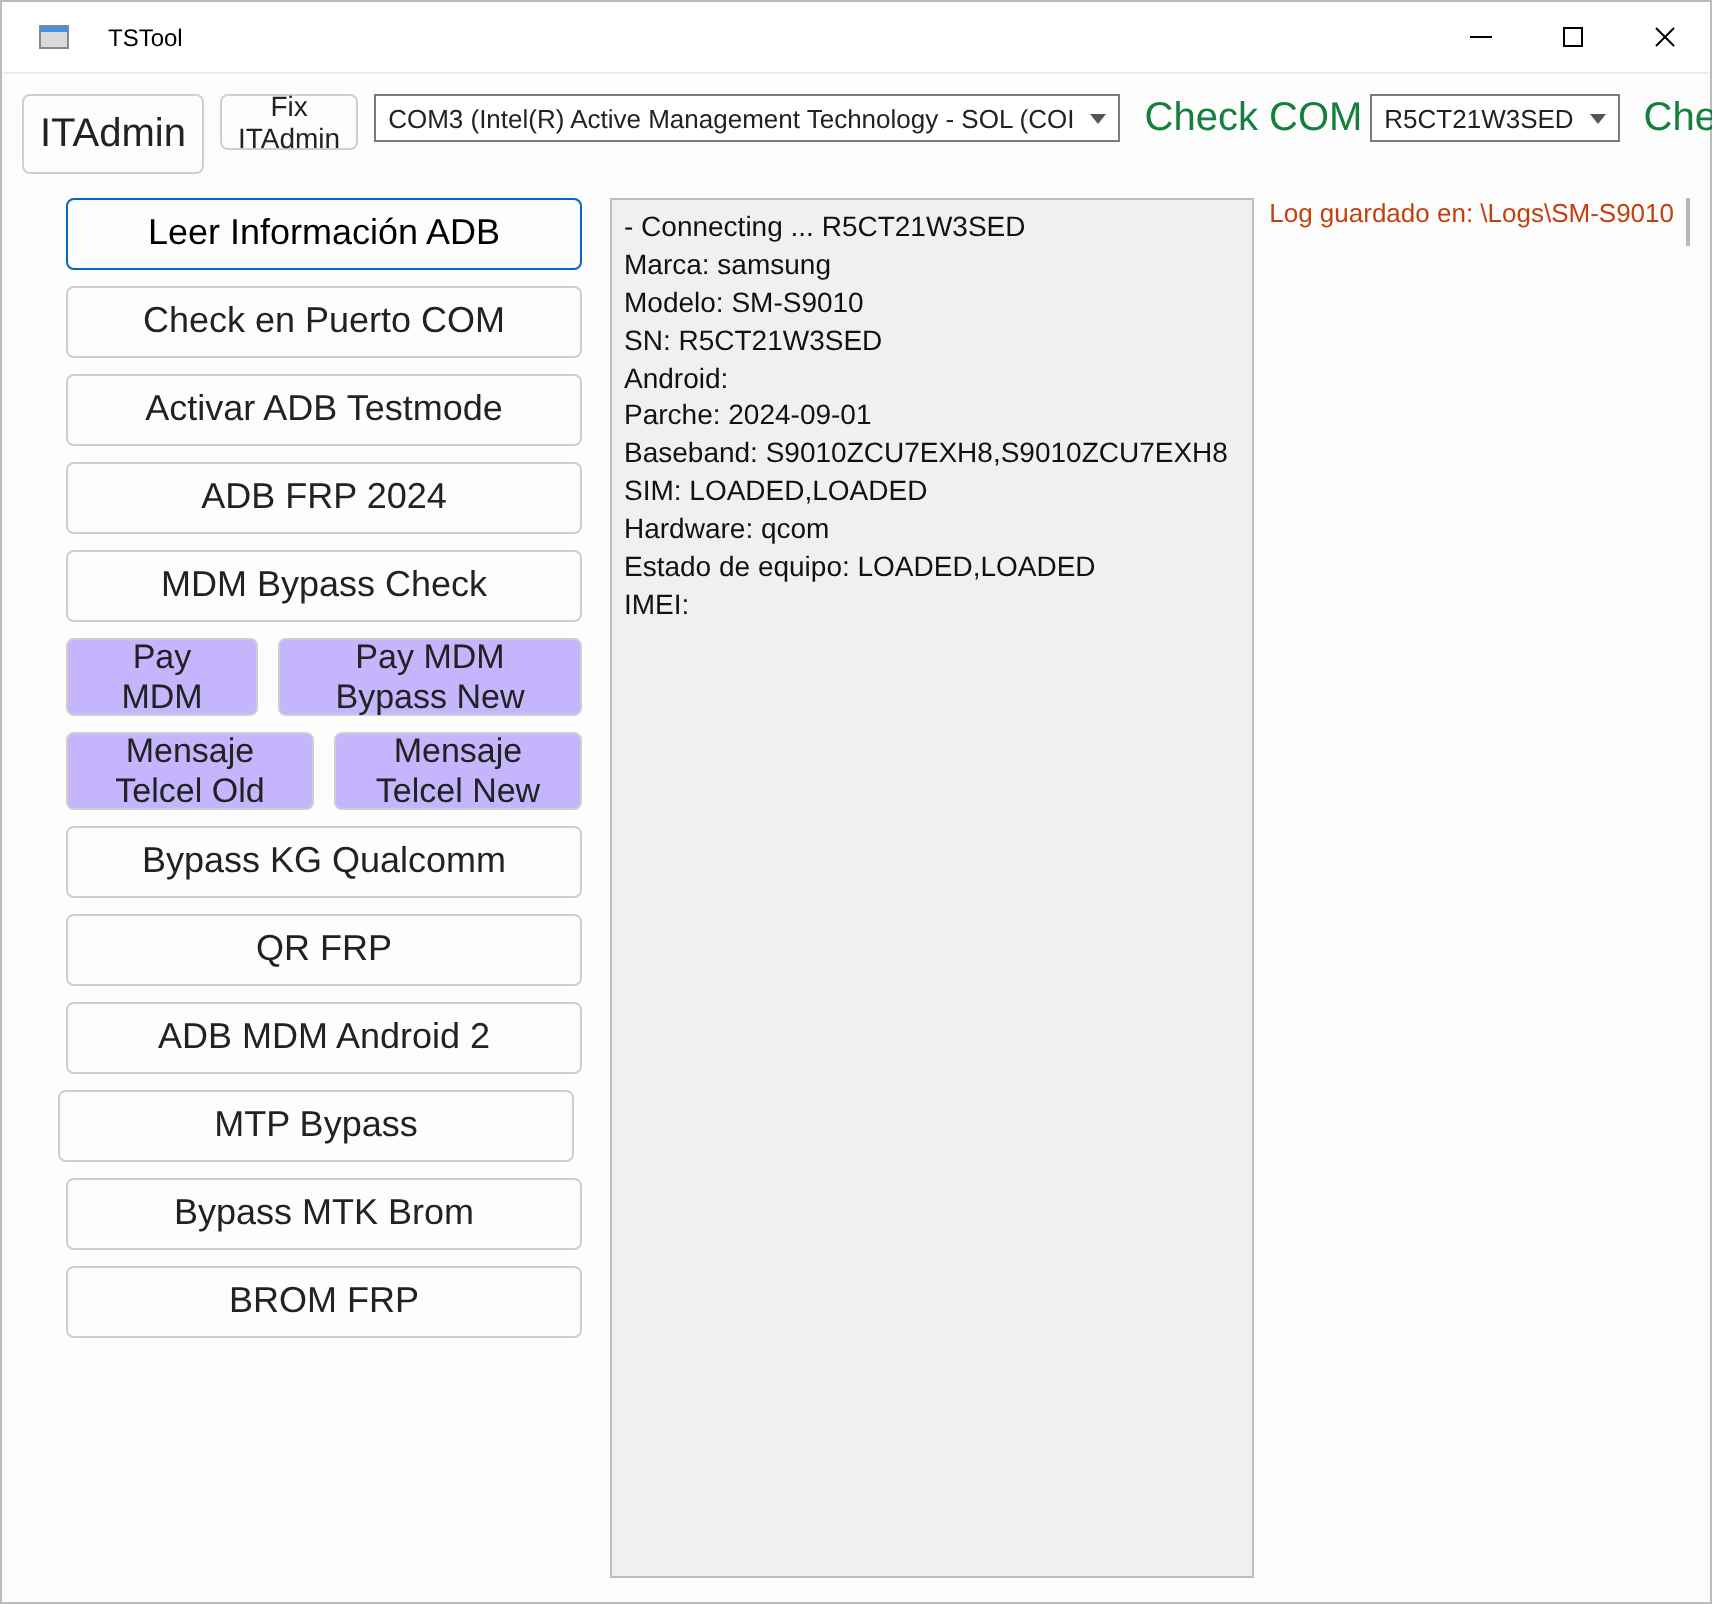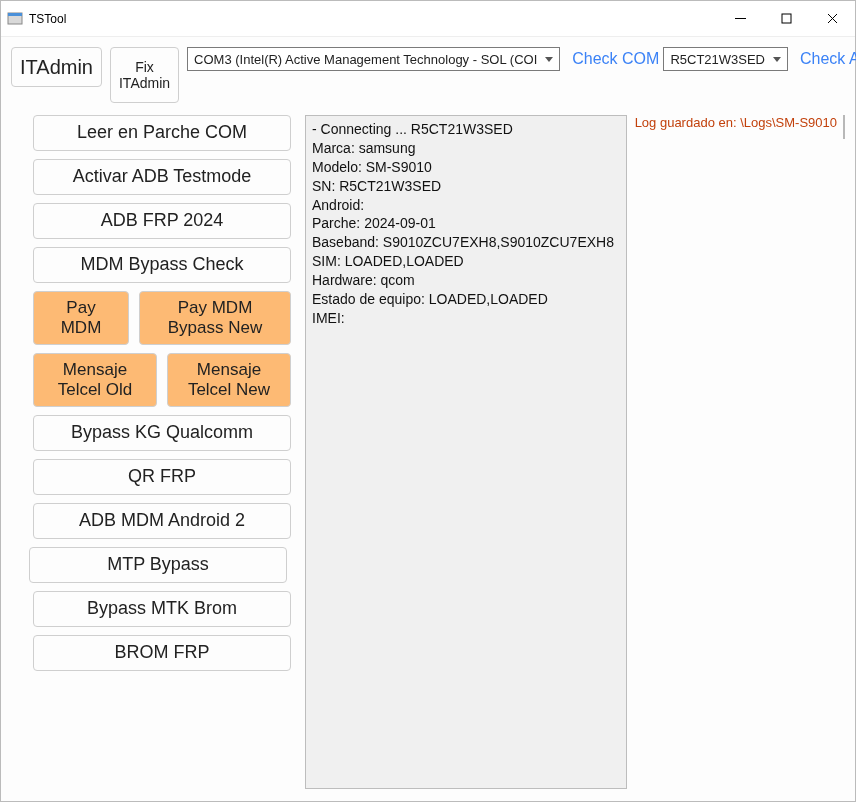--- a/index.html
+++ b/index.html
@@ -27,21 +27,22 @@
       align-items: center;
       justify-content: space-between;
       height: 36px;
       padding-left: 6px;
       background: #ffffff;
       border-bottom: 1px solid #eee;
     }
     .titlebar-left {
       display: flex;
       align-items: center;
-      gap: 6px;
+      gap: 19px;
+      margin-left: 12px;
     }
     .app-icon {
       width: 16px;
       height: 16px;
       display: inline-flex;
       align-items: center;
       justify-content: center;
     }
     .titlebar-title {
       font-size: 12px;
@@ -85,21 +86,21 @@
       justify-content: center;
       padding: 0 8px;
     }
     .btn-big {
       width: 214px;
       height: 40px;
       font-size: 20px;
     }
     .btn-med {
       width: 82px;
-      height: 56px;
+      height: 28px;
       font-size: 14px;
       text-align: center;
     }
     .top-right {
       flex: 1;
       display: flex;
       flex-direction: row;
       gap: 4px;
     }
     .combo-row {
@@ -127,22 +128,22 @@
       right: 6px;
       top: 50%;
       transform: translateY(-40%);
       width: 0;
       height: 0;
       border-left: 4px solid transparent;
       border-right: 4px solid transparent;
       border-top: 5px solid #555;
     }
     .link-label {
-      font-size: 16px;
-      color: #3b82f6;
+      font-size: 20px;
+      color: #15803d;
       white-space: nowrap;
       cursor: pointer;
     }
     .main-row {
       flex: 1;
       display: flex;
       gap: 14px;
       margin-top: 6px;
       min-height: 0;
     }
@@ -172,27 +173,27 @@
       border: 1.5px solid #0a64c4;
       color: #000;
     }
     .pair-row {
       display: flex;
       gap: 10px;
       margin-left: 22px;
       width: 258px;
     }
     .half-btn {
-      background: #fdba74;
+      background: #c4b5fd;
       border: 1px solid #cfcfcf;
       border-radius: 4px;
       font-size: 17px;
       color: #222;
       cursor: pointer;
-      height: 54px;
+      height: 39px;
       display: flex;
       align-items: center;
       justify-content: center;
       text-align: center;
       line-height: 1.15;
       padding: 0 6px;
     }
     .half-btn.narrow {
       width: 96px;
     }
@@ -283,21 +284,22 @@
           <div class="combo">
             <span>R5CT21W3SED</span>
           </div>
           <span class="link-label">Check ADB</span>
         </div>
       </div>
     </div>
 
     <div class="main-row">
       <div class="left-col">
-        <button class="action-btn">Leer en Parche COM</button>
+        <button class="action-btn selected">Leer Información ADB</button>
+        <button class="action-btn">Check en Puerto COM</button>
         <button class="action-btn">Activar ADB Testmode</button>
         <button class="action-btn">ADB FRP 2024</button>
         <button class="action-btn">MDM Bypass Check</button>
         <div class="pair-row">
           <button class="half-btn narrow" style="white-space:pre-line;">Pay
 MDM</button>
           <button class="half-btn wide" style="white-space:pre-line;">Pay MDM
 Bypass New</button>
         </div>
         <div class="pair-row">

